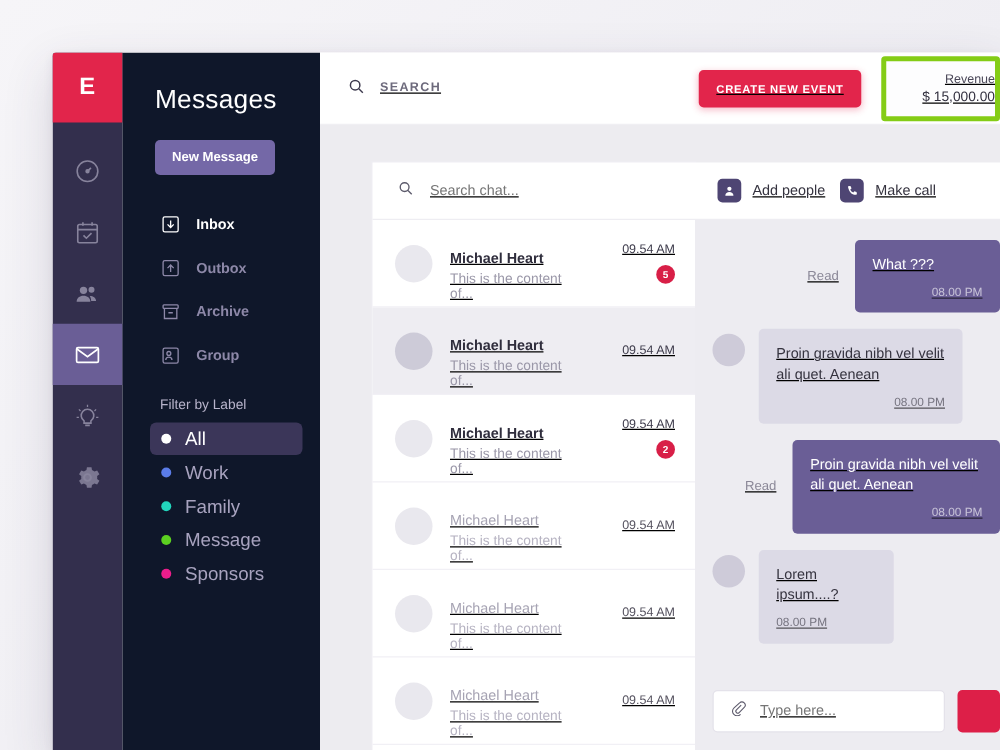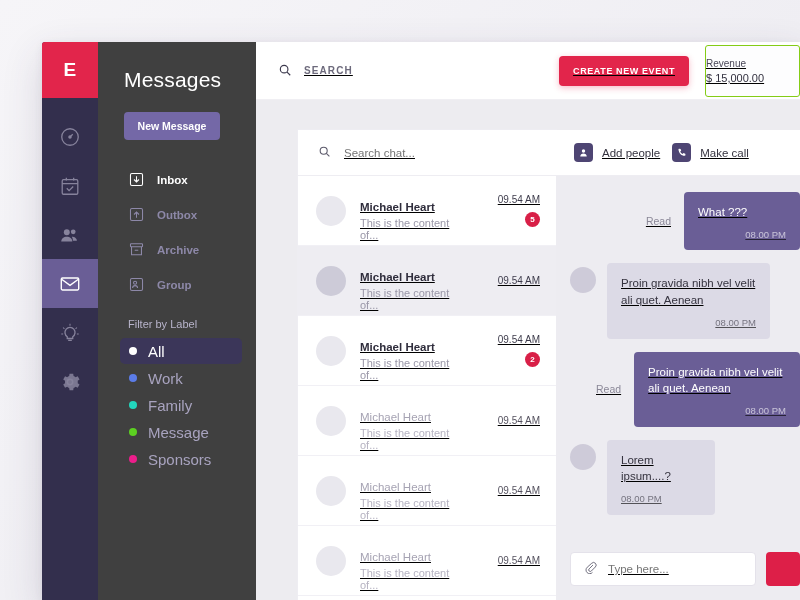--- a/index.html
+++ b/index.html
@@ -42,21 +42,21 @@
     display: flex; align-items: center; justify-content: center;
     opacity: .55;
   }
   .rail-item.first { margin-top: 14px; }
   .rail-item.active { background: #6a5e96; opacity: 1; }
   .rail-item svg { width: 22px; height: 22px; display: block; }
 
   
   .side {
     width: 158px; flex: 0 0 158px;
-    background: #404040;
+    background: #0f172a;
     padding: 26px 0 0 0;
     color: #fff;
   }
   .side h1 {
     font-size: 21px; font-weight: 400; letter-spacing: .2px;
     padding: 0 0 0 26px; color: #fff;
   }
   .newmsg {
     margin: 20px 0 0 26px;
     width: 96px; height: 28px;
@@ -103,22 +103,22 @@
   }
   .btn-event {
     background: #e2254b; color: #fff; border: none; border-radius: 4px;
     height: 30px; padding: 0 14px; font-size: 9px; font-weight: bold;
     letter-spacing: .6px; cursor: pointer;
     font-family: "Liberation Sans", sans-serif;
     box-shadow: 0 2px 6px rgba(226,37,75,.3);
   }
   .revenue {
     margin-left: 16px; width: 95px; height: 52px;
-    border: 1px solid #84cc16; border-radius: 3px;
-    display: flex; flex-direction: column; align-items: flex-start; justify-content: center;
+    border: 4px solid #84cc16; border-radius: 3px;
+    display: flex; flex-direction: column; align-items: flex-end; justify-content: center;
     gap: 3px; background: #fdfdfe;
   }
   .revenue .r-lab { font-size: 10px; color: #4a4758; }
   .revenue .r-val { font-size: 11px; color: #32303f; }
 
   .workspace {
     flex: 1; background: #edecf0; padding: 30px 0 0 42px;
     display: flex; min-height: 0;
   }
 

